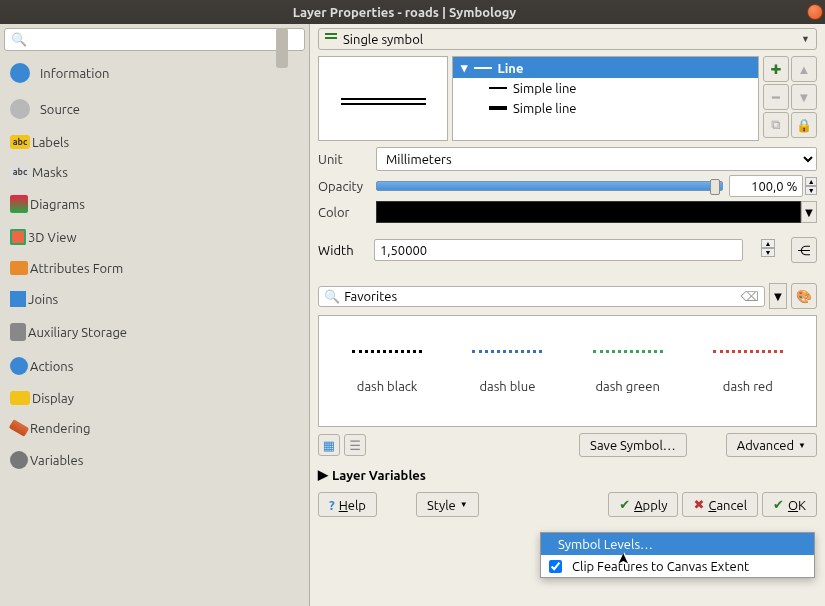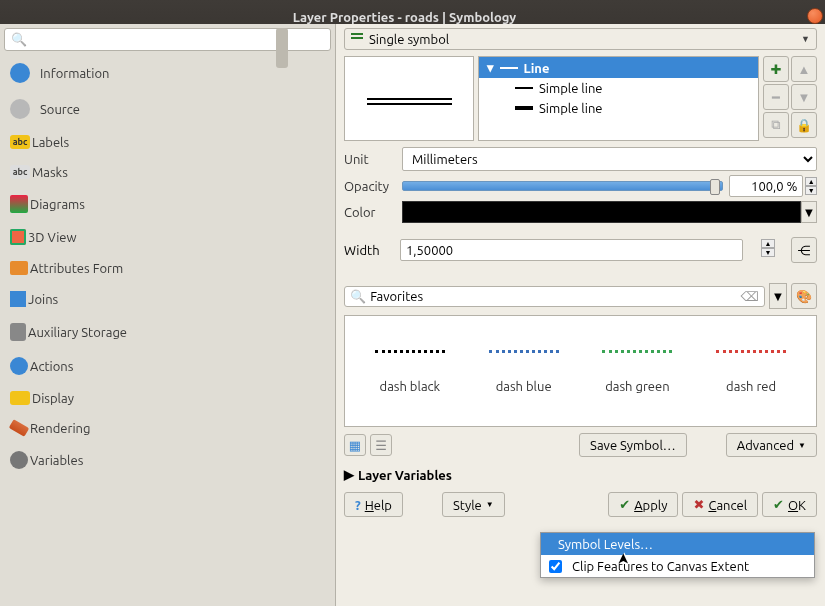--- a/index.html
+++ b/index.html
@@ -1,21 +1,21 @@
 <!DOCTYPE html>
 <html><head>
 <meta charset="utf-8">
 <style>
 * { box-sizing: border-box; margin: 0; padding: 0; font-family: "Ubuntu", "Segoe UI", sans-serif; font-size: 13px; }
 body { width: 825px; height: 606px; background: #f0ede5; overflow: hidden; }
-.titlebar { height: 24px; background: linear-gradient(#3f3b37,#3b3733); color: #ddd; display: flex; align-items: flex-end; padding: 0 2px; }
+.titlebar { height: 24px; background: linear-gradient(#3f3b37,#3b3733); color: #ddd; display: flex; align-items: center; padding: 0 2px; }
 .titlebar-title { flex: 1; text-align: center; font-weight: bold; color: #ddd; font-size: 13px; }
 .close-btn { width: 16px; height: 16px; border-radius: 50%; background: radial-gradient(circle at 35% 30%, #f88d5e, #e65a25); border: 1px solid #8a3a18; }
 .content { display: flex; height: calc(100% - 24px); }
-.sidebar { width: 336px; background: #e0ddd5; border-right: 1px solid #b4b1a8; display: flex; flex-direction: column; }
+.sidebar { width: 310px; background: #e0ddd5; border-right: 1px solid #b4b1a8; display: flex; flex-direction: column; }
 .search-row { padding: 4px; display: flex; }
 .search-input { flex: 1; background: #fff; border: 1px solid #b4b1a8; padding: 3px 6px; border-radius: 3px; }
 .search-input::before { content: "🔍"; opacity: .5; }
 .side-icon { width: 20px; height: 20px; display: inline-block; margin-right: 8px; border-radius: 50%; }
 .side-list { flex: 1; overflow-y: auto; }
 .side-item { display: flex; align-items: center; padding: 8px 10px; color: #3a3a3a; cursor: pointer; gap: 2px; }
 .side-item.active { background: #f0ede5; font-weight: 500; }
 .ic-info { background: #3a87d4; }
 .ic-source { background: #b8b8b8; }
 .ic-symbol { background: linear-gradient(#d96e3e,#c74d1c); border-radius: 2px; transform: rotate(30deg); width: 18px; height: 10px; margin-right: 10px; }

